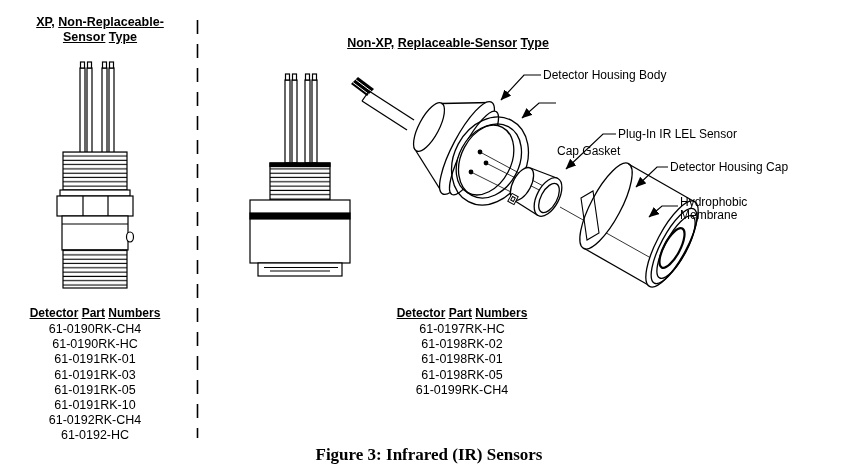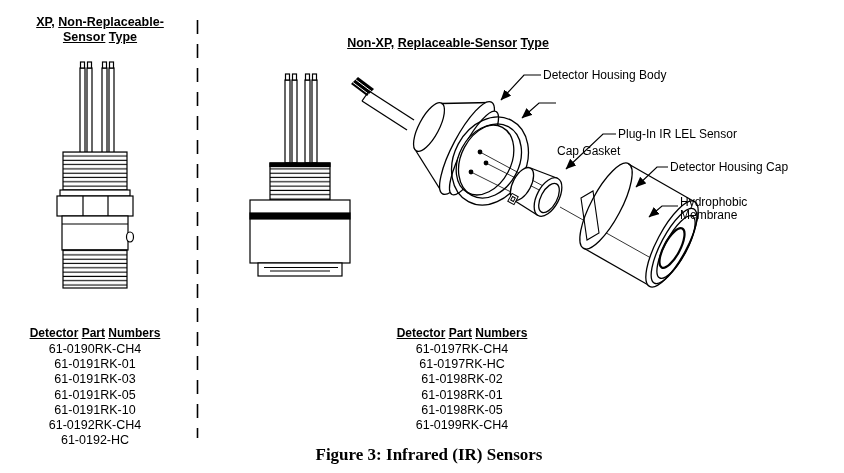--- a/index.html
+++ b/index.html
@@ -4,21 +4,21 @@
 <style>
   html,body{margin:0;padding:0;background:#fff;}
   .page{position:relative;width:844px;height:473px;background:#fff;overflow:hidden;
         font-family:"Liberation Sans",sans-serif;color:#000;}
   svg.art{position:absolute;left:0;top:0;z-index:1;}
   .txt{position:absolute;z-index:2;white-space:nowrap;}
   .hdg{font-weight:bold;font-size:12.5px;line-height:15px;text-align:center;}
   .uw{text-decoration:underline;}
   .lbl{font-size:12px;line-height:12.5px;}
   .pnblock{text-align:center;font-size:12.5px;line-height:15.2px;}
-  .pnhead{font-size:12px;font-weight:bold;line-height:16px;margin-bottom:1px;margin-top:20px;}
+  .pnhead{font-size:12px;font-weight:bold;line-height:16px;margin-bottom:1px;}
   .pn-row{line-height:15.2px;}
   .caption{font-family:"Liberation Serif",serif;font-weight:bold;font-size:17px;
            text-align:center;}
 </style>
 </head>
 <body>
 
 <div class="page">
 
   <svg class="art" width="844" height="473" viewBox="0 0 844 473">
@@ -169,33 +169,33 @@
 
   <div class="txt lbl" style="left:680px;top:196px;">
     <div>Hydrophobic</div>
     <div>Membrane</div>
   </div>
 
   <div class="txt pnblock" style="left:5px;top:305px;width:180px;">
     <div class="pnhead"><span class="uw">Detector</span> <span class="uw">Part</span> <span class="uw">Numbers</span></div>
     <div>
         <div class="pn-row">61-0190RK-CH4</div>
+        <div class="pn-row">61-0190RK-HC</div>
         <div class="pn-row">61-0191RK-01</div>
         <div class="pn-row">61-0191RK-03</div>
         <div class="pn-row">61-0191RK-05</div>
         <div class="pn-row">61-0191RK-10</div>
         <div class="pn-row">61-0192RK-CH4</div>
         <div class="pn-row">61-0192-HC</div>
       </div>
   </div>
 
   <div class="txt pnblock" style="left:372px;top:305px;width:180px;">
     <div class="pnhead"><span class="uw">Detector</span> <span class="uw">Part</span> <span class="uw">Numbers</span></div>
     <div>
-        <div class="pn-row">61-0197RK-CH4</div>
         <div class="pn-row">61-0197RK-HC</div>
         <div class="pn-row">61-0198RK-02</div>
         <div class="pn-row">61-0198RK-01</div>
         <div class="pn-row">61-0198RK-05</div>
         <div class="pn-row">61-0199RK-CH4</div>
       </div>
   </div>
 
   <div class="txt caption" style="left:229px;top:445px;width:400px;font-family:Liberation Serif, serif;">Figure 3: Infrared (IR) Sensors</div>
 

